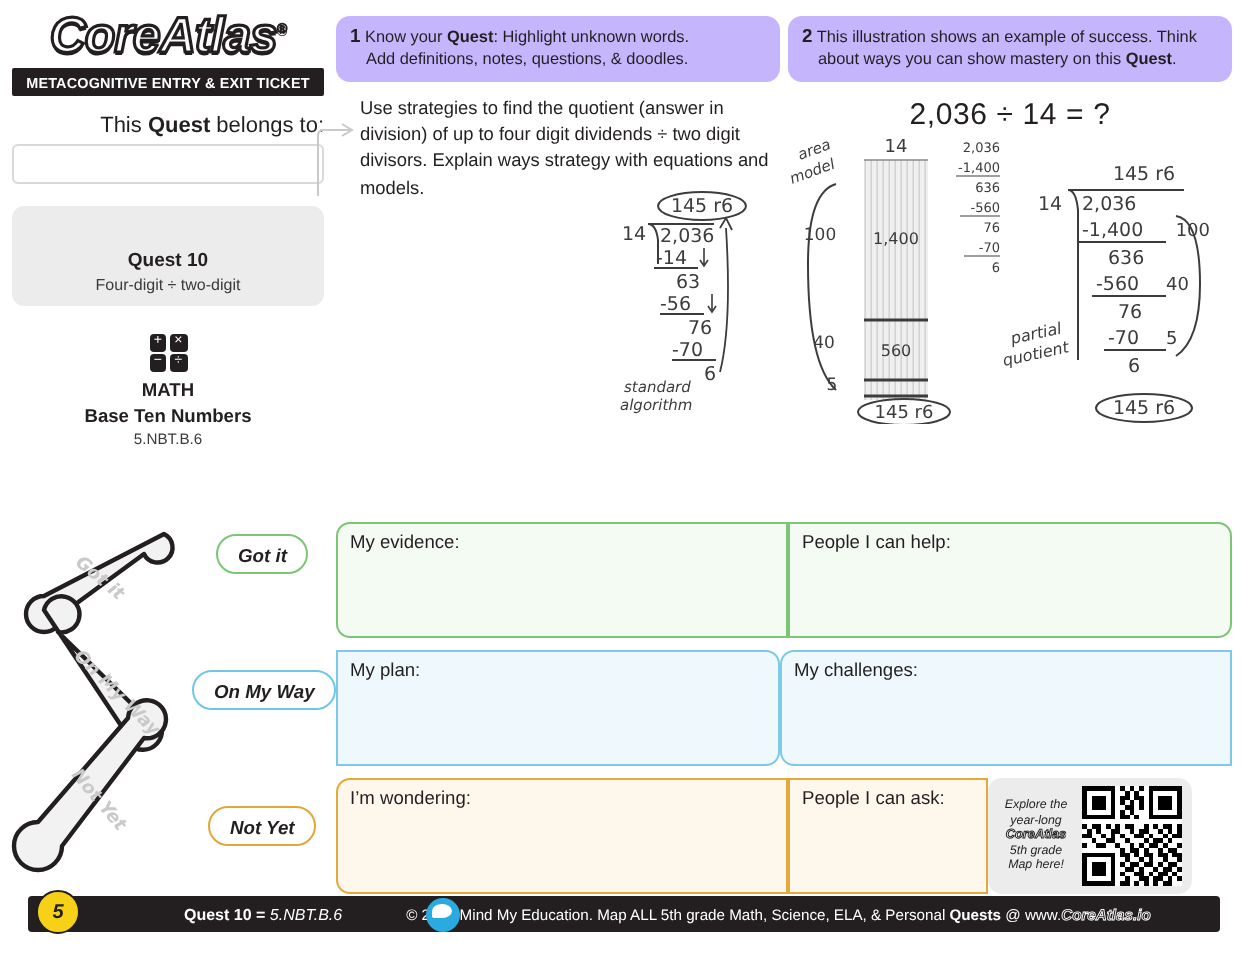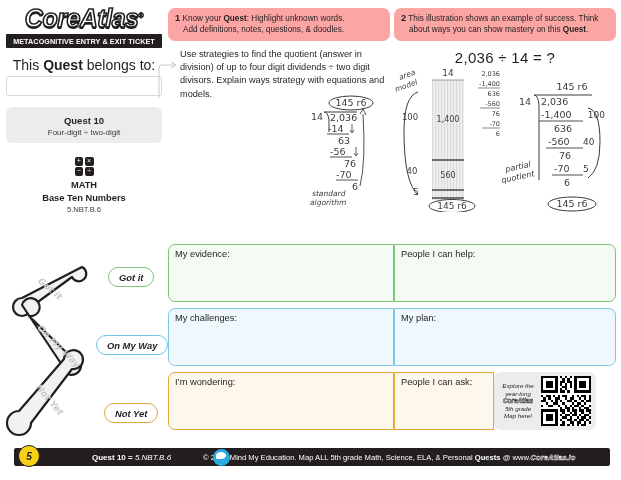--- a/index.html
+++ b/index.html
@@ -9,21 +9,21 @@
     background:#ffffff;
     font-family:"Liberation Sans", sans-serif;
     color:#231f20;
     overflow:hidden;
     position:relative;
   }
   .page { position:relative; width:621px; height:480px; }
 
   
   .instr {
-    background:#fca5a5; border-radius:7px;
+    background:#c4b5fd; border-radius:7px;
     padding:4px 7px 5px 7px;
     font-size:8.2px; line-height:1.32; color:#231f20;
   }
   .instr .num { font-weight:bold; font-size:9.4px; }
   .b { font-weight:bold; }
 
   
   .left { position:absolute; left:6px; top:6px; width:156px; }
 
   .logo-wrap { text-align:center; }
@@ -44,31 +44,31 @@
     color:#231f20; vertical-align:super; font-style:normal;
   }
   .tagline {
     background:#231f20; color:#ffffff;
     font-size:7.2px; font-weight:bold; letter-spacing:0.1px;
     padding:2.5px 4px 2.5px 4px; margin-top:3px;
     text-align:center; border-radius:1px;
     white-space:nowrap;
   }
   .belongs {
-    margin-top:9px; text-align:center;
-    font-size:14px; color:#231f20;
+    margin-top:9px; text-align:right;
+    font-size:11px; color:#231f20;
   }
   .name-field {
     margin-top:3px; height:20px;
     background:#ffffff; border:1px solid #d8d8d8;
     border-radius:3px;
   }
   .quest-box {
     margin-top:11px; background:#ececec; border-radius:6px;
-    padding:8px 4px 6px 4px; text-align:center;
+    padding:22px 4px 6px 4px; text-align:center;
   }
   .quest-title { font-size:9.5px; font-weight:bold; }
   .quest-sub { font-size:8px; margin-top:2px; color:#3a3a3a; }
 
   .subject { margin-top:14px; text-align:center; }
   .math-icon {
     width:19px; height:19px; margin:0 auto;
     display:grid; grid-template-columns:1fr 1fr; grid-template-rows:1fr 1fr;
     gap:1.5px;
   }
@@ -105,21 +105,21 @@
     position:absolute; border-radius:11px; border:1.2px solid;
     background:#ffffff; font-size:9.4px; font-weight:bold; font-style:italic;
     padding:3.5px 10px; text-align:center; white-space:nowrap;
   }
   .pill-got { left:108px; top:267px; border-color:#7cc576; color:#231f20; }
   .pill-omw { left:96px; top:335px; border-color:#6fc7e8; color:#231f20; }
   .pill-not { left:104px; top:403px; border-color:#e0a838; color:#231f20; }
 
   
   .step4 { position:absolute; left:168px; top:224px; width:448px; }
-  .grid4 { position:absolute; left:168px; top:244px; width:448px; }
+  .grid4 { position:absolute; left:168px; top:261px; width:448px; }
   .prow { display:flex; gap:0; margin-bottom:6px; }
   .pbox {
     border:1.3px solid; border-radius:7px;
     font-size:9.3px; padding:4px 6px;
     height:58px;
   }
   .row-green .pbox { border-color:#7cc576; background:#f4fbf3; }
   .row-blue  .pbox { border-color:#7ec9e8; background:#eef8fd; }
   .row-orng  .pbox { border-color:#e3a93c; background:#fdf7ec; }
   .c-left  { width:226px; border-radius:7px 0 0 7px; border-right-width:0.8px; }
@@ -342,25 +342,25 @@
     <div class="prow row-green">
       <div class="pbox c-left">
         <span>My evidence:</span>
       </div>
       <div class="pbox c-right">
         <span>People I can help:</span>
       </div>
     </div>
 
     <div class="prow row-blue">
+      <div class="pbox c-right">
+        <span>My plan:</span>
+      </div>
       <div class="pbox c-left">
         <span>My challenges:</span>
-      </div>
-      <div class="pbox c-right">
-        <span>My plan:</span>
       </div>
     </div>
 
     <div class="prow row-orng">
       <div class="pbox c-left">
         <span>I’m wondering:</span>
       </div>
       <div class="pbox c-right">
         <span>People I can ask:</span>
       </div>

